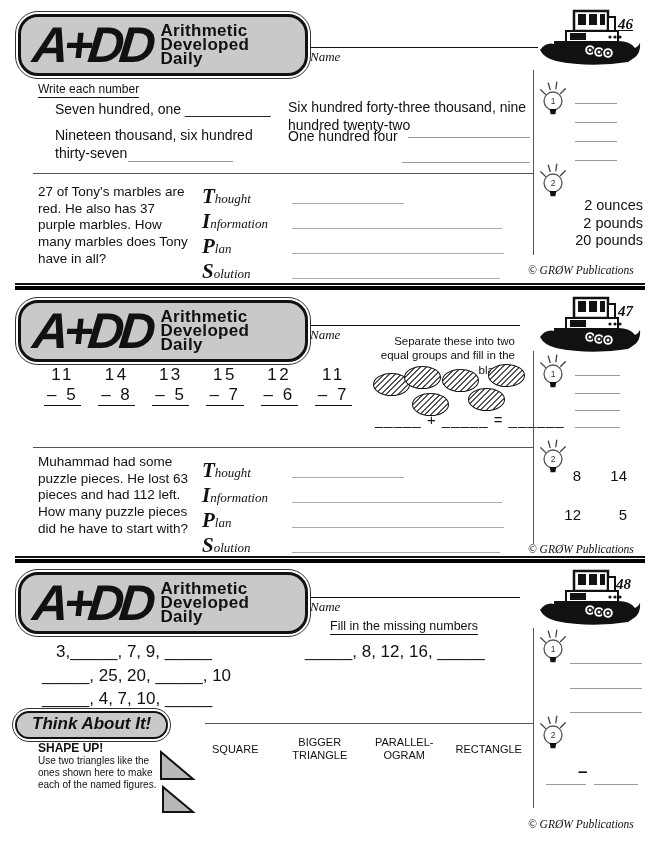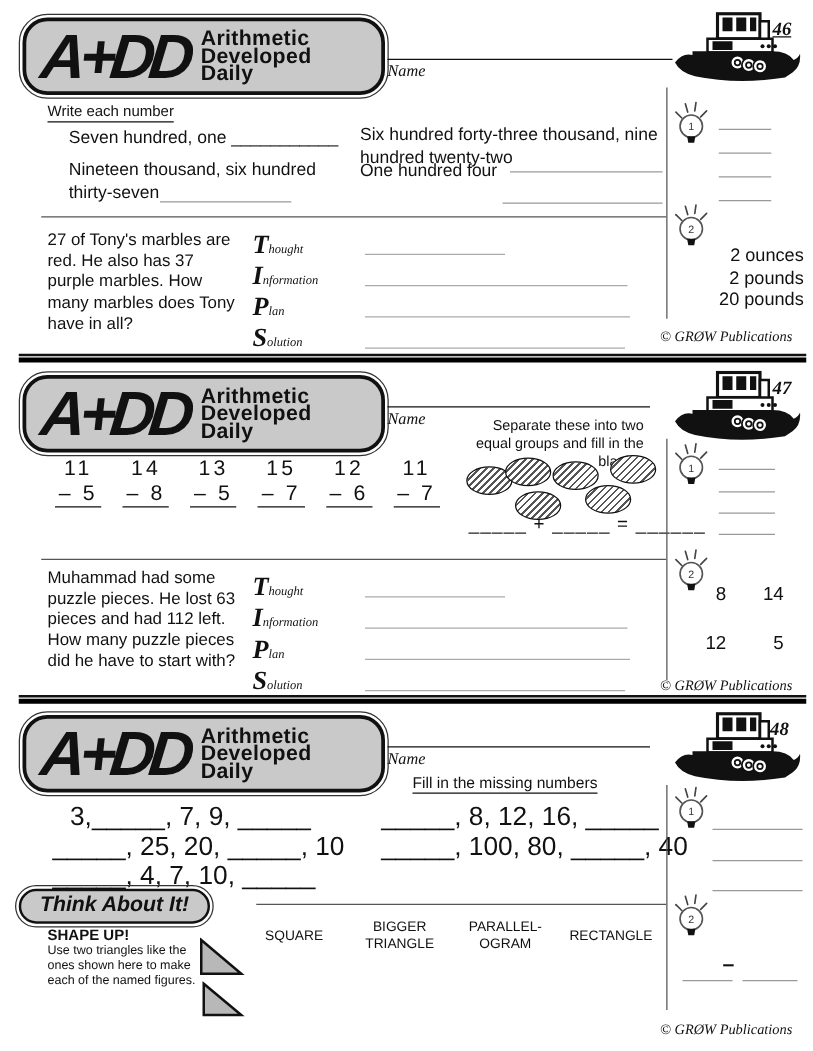--- a/index.html
+++ b/index.html
@@ -29,21 +29,21 @@
   .blankline{border-top:1px solid #999;height:0;}
   .railline{border-left:1px solid #555;width:0;}
   .thinrule{border-top:1px solid #555;height:0;}
 
   .wordproblem{font-size:13.5px;line-height:1.24;}
 
   
   .tip-row{display:flex;align-items:flex-end;height:25px;}
   .tip-word{width:90px;font-family:"Liberation Serif",serif;font-style:italic;}
   .tip-cap{font-weight:bold;font-size:21px;line-height:1;}
-  .tip-rest{font-size:10px;}
+  .tip-rest{font-size:13px;}
   .tip-line{border-bottom:1px solid #aaa;margin-bottom:3px;}
 
   .copyright{font-family:"Liberation Serif",serif;font-style:italic;font-size:11.5px;white-space:nowrap;}
 
   .divider .d1{height:2px;background:#111;margin-bottom:1px;}
   .divider .d2{height:4px;background:#000;}
 
   .choices{font-size:14.5px;line-height:17.5px;text-align:right;width:95px;}
 
   
@@ -54,21 +54,21 @@
   .instruction{font-size:11.5px;line-height:1.25;width:152px;}
 
   .oval{position:absolute;width:37px;height:23px;border:1.6px solid #111;border-radius:50%;
         background:repeating-linear-gradient(135deg,#fff 0 2.5px,#555 2.5px 4px);box-sizing:border-box;}
 
   .equation{font-size:15px;letter-spacing:1px;white-space:nowrap;}
 
   .hintnums{display:grid;grid-template-columns:36px 36px;column-gap:10px;row-gap:22px;
         font-size:15px;text-align:right;}
 
-  .seqcol div{font-size:21px;height:23.5px;white-space:nowrap;}
+  .seqcol div{font-size:17px;height:23.5px;white-space:nowrap;}
 
   .thinkpill{display:inline-block;background:#c9c9c9;border:2.5px solid #111;border-radius:15px;
         padding:1px 15px 3px 15px;font-weight:bold;font-style:italic;font-size:17px;
         outline:1px solid #333;outline-offset:2px;background-clip:padding-box;}
 
   .shapeup-title{font-size:12px;font-weight:bold;}
   .shapeup-text{font-size:10px;line-height:1.22;width:130px;}
 
   .figrow{display:flex;width:338px;height:30px;align-items:center;font-size:11px;text-align:center;}
   .figrow span{flex:1;white-space:pre-line;line-height:1.15;}
@@ -394,21 +394,20 @@
     </div>
     <div class="pagenum abs" style="left:616px;top:10px;">48</div>
 
     <div class="abs seqcol" style="left:42px;top:76px;">
       <div style="padding-left:14px;">3,_____, 7, 9, _____</div>
       <div>_____, 25, 20, _____, 10</div>
       <div>_____, 4, 7, 10, _____</div>
     </div>
     <div class="abs seqcol" style="left:305px;top:76px;">
       <div>_____, 8, 12, 16, _____</div>
-      <div>_____, 100, 80, _____, 40</div>
     </div>
 
     <div class="abs thinrule" style="left:205px;top:157px;width:328px;"></div>
     <div class="abs thinkpill" style="left:15px;top:145px;">
       <span>Think About It!</span>
     </div>
 
     <div class="abs shapeup-title" style="left:38px;top:175px;">SHAPE UP!</div>
     <div class="abs shapeup-text" style="left:38px;top:189px;">Use two triangles like the ones shown here to make each of the named figures.</div>
 

